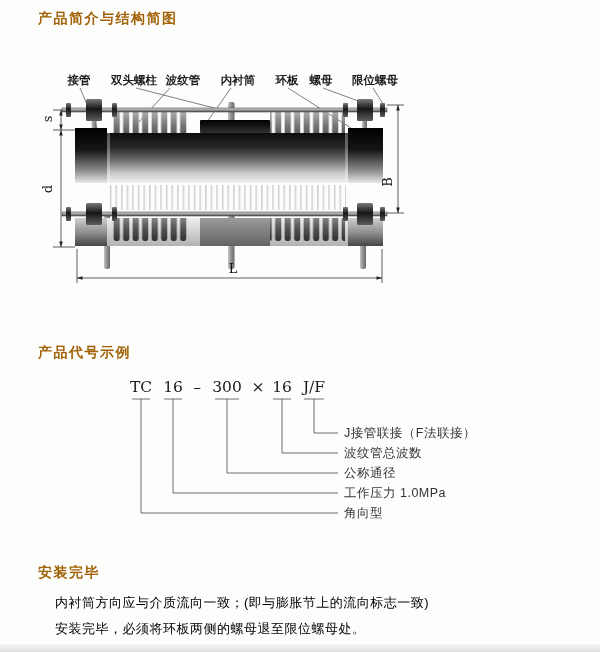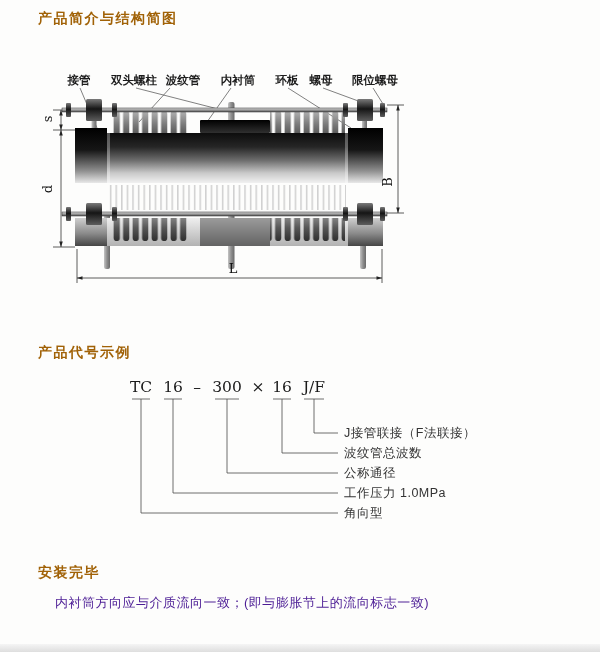--- a/index.html
+++ b/index.html
@@ -10,21 +10,21 @@
     -webkit-font-smoothing:antialiased;
   }
   .abs{position:absolute;}
   .sec-title{
     position:absolute;left:38px;
     font-size:14px;font-weight:bold;letter-spacing:1.5px;
     color:#a16207;
   }
   .install-line{
     position:absolute;left:55px;width:480px;
-    font-size:13px;color:#4c1d95;letter-spacing:0.5px;
+    font-size:13px;color:#000000;letter-spacing:0.5px;
   }
   .bottom-bar{
     position:absolute;left:0;bottom:0;width:600px;height:8px;
     background:linear-gradient(#f5f5f5,#dedede);
   }
   svg text{user-select:none;}
   .part-label{font-size:11.5px;font-weight:bold;fill:#1c1c1c;}
   .dim-label{font-family:"DejaVu Serif", serif;font-size:13px;fill:#111;}
   .code-token{font-family:"DejaVu Serif", serif;font-size:15.5px;fill:#1a1a1a;}
   .code-ann{font-size:12.5px;fill:#333;letter-spacing:0.5px;}
@@ -229,15 +229,16 @@
       <text class="code-ann" x="284" y="85">波纹管总波数</text>
       <text class="code-ann" x="284" y="105">公称通径</text>
       <text class="code-ann" x="284" y="125">工作压力 1.0MPa</text>
       <text class="code-ann" x="284" y="145">角向型</text>
     </g>
   </svg>
 
   <div class="sec-title" style="top:564px">安装完毕</div>
 
   <div class="install-line" style="top:594px">内衬筒方向应与介质流向一致；(即与膨胀节上的流向标志一致)</div>
+  <div class="install-line" style="top:620px">安装完毕，必须将环板两侧的螺母退至限位螺母处。</div>
 
   <div class="bottom-bar"></div>
 </div>
 
 </body></html>

